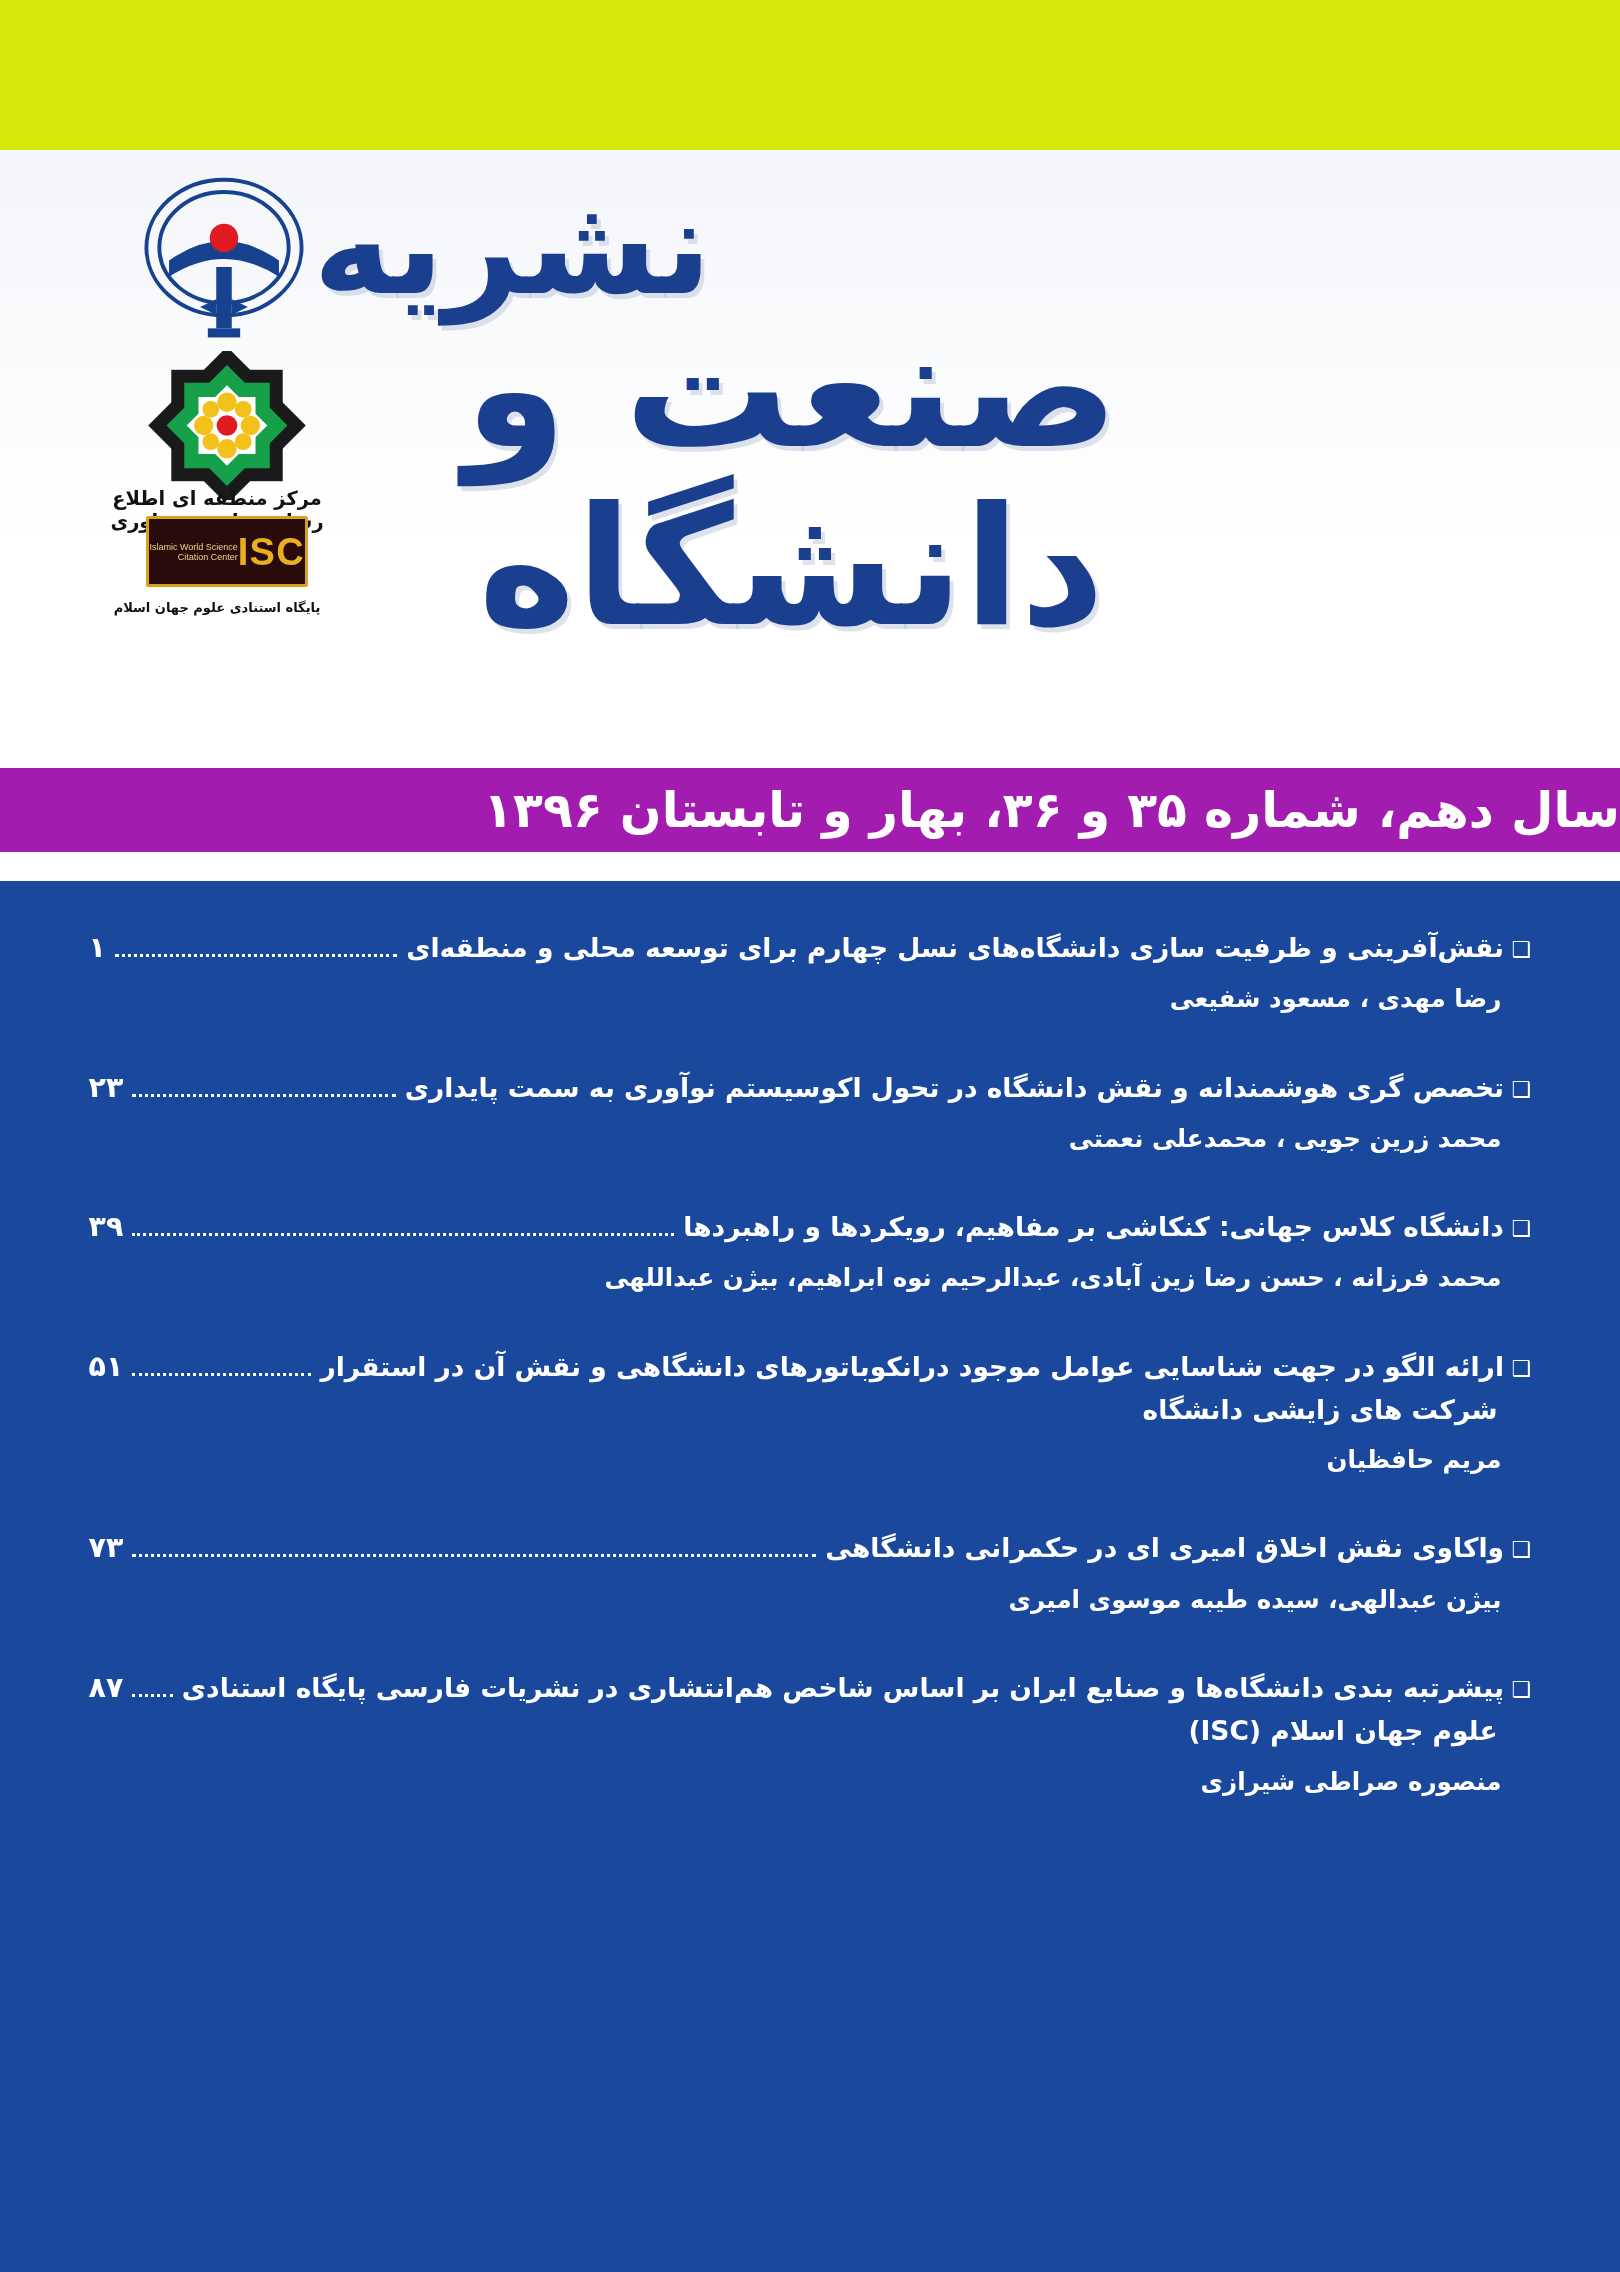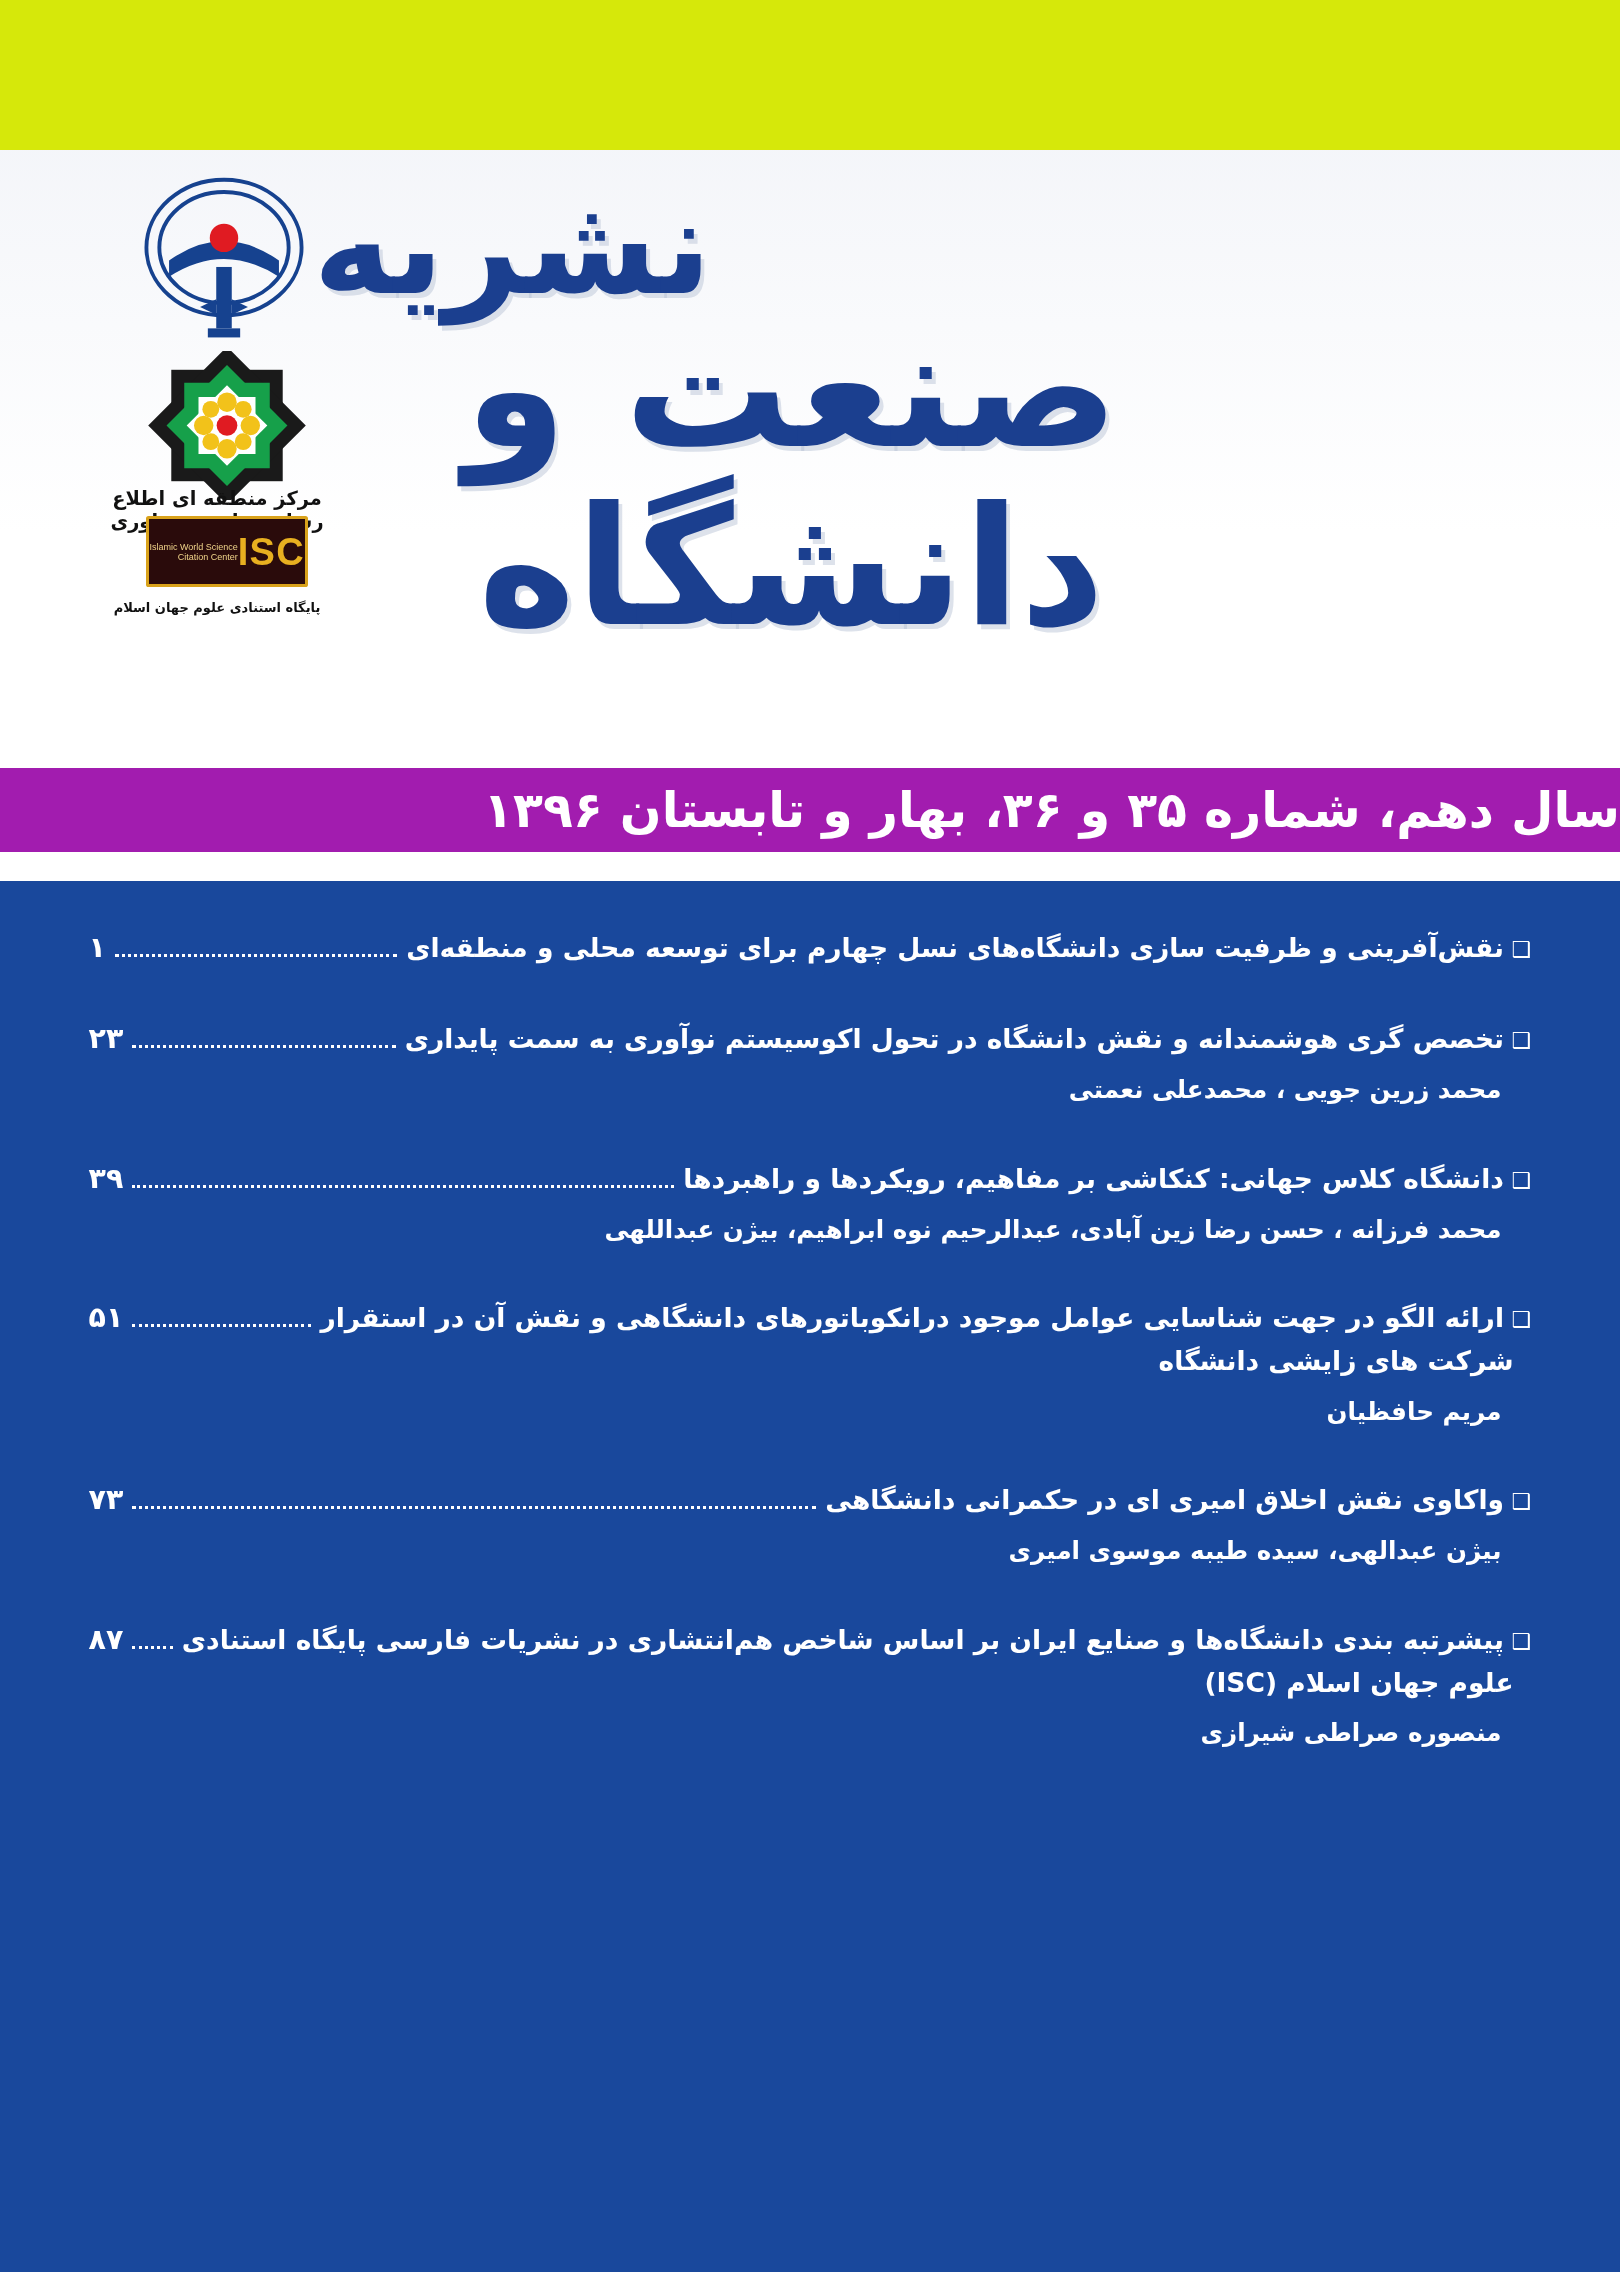--- a/index.html
+++ b/index.html
@@ -223,21 +223,21 @@
     flex: 0 0 auto;
     font-size: 28.5px;
     font-weight: bold;
     color: #ffffff;
   }
   .toc-title-cont {
     color: #ffffff;
     font-weight: bold;
     font-size: 26.5px;
     line-height: 1.6;
-    margin-right: 18px;
+    margin-right: 34px;
   }
   .toc-authors {
     color: #ffffff;
     font-weight: bold;
     font-size: 24.6px;
     margin-top: 9px;
     margin-right: 30px;
     line-height: 1.6;
   }
 </style>
@@ -320,20 +320,21 @@
   <div class="toc">
     <div class="toc-inner">
 
       <div class="toc-entry">
         <div class="toc-line">
           <span class="toc-bullet">❑</span>
           <span class="toc-title">نقش‌آفرینی و ظرفیت سازی دانشگاه‌های نسل چهارم برای توسعه محلی و منطقه‌ای</span>
           <span class="toc-dots"></span>
           <span class="toc-page">۱</span>
         </div>
+        <div class="toc-authors">رضا مهدی ، مسعود شفیعی</div>
       </div>
 
       <div class="toc-entry">
         <div class="toc-line">
           <span class="toc-bullet">❑</span>
           <span class="toc-title">تخصص گری هوشمندانه و نقش دانشگاه در تحول اکوسیستم نوآوری به سمت پایداری</span>
           <span class="toc-dots"></span>
           <span class="toc-page">۲۳</span>
         </div>
         <div class="toc-authors">محمد زرین جویی ، محمدعلی نعمتی</div>

